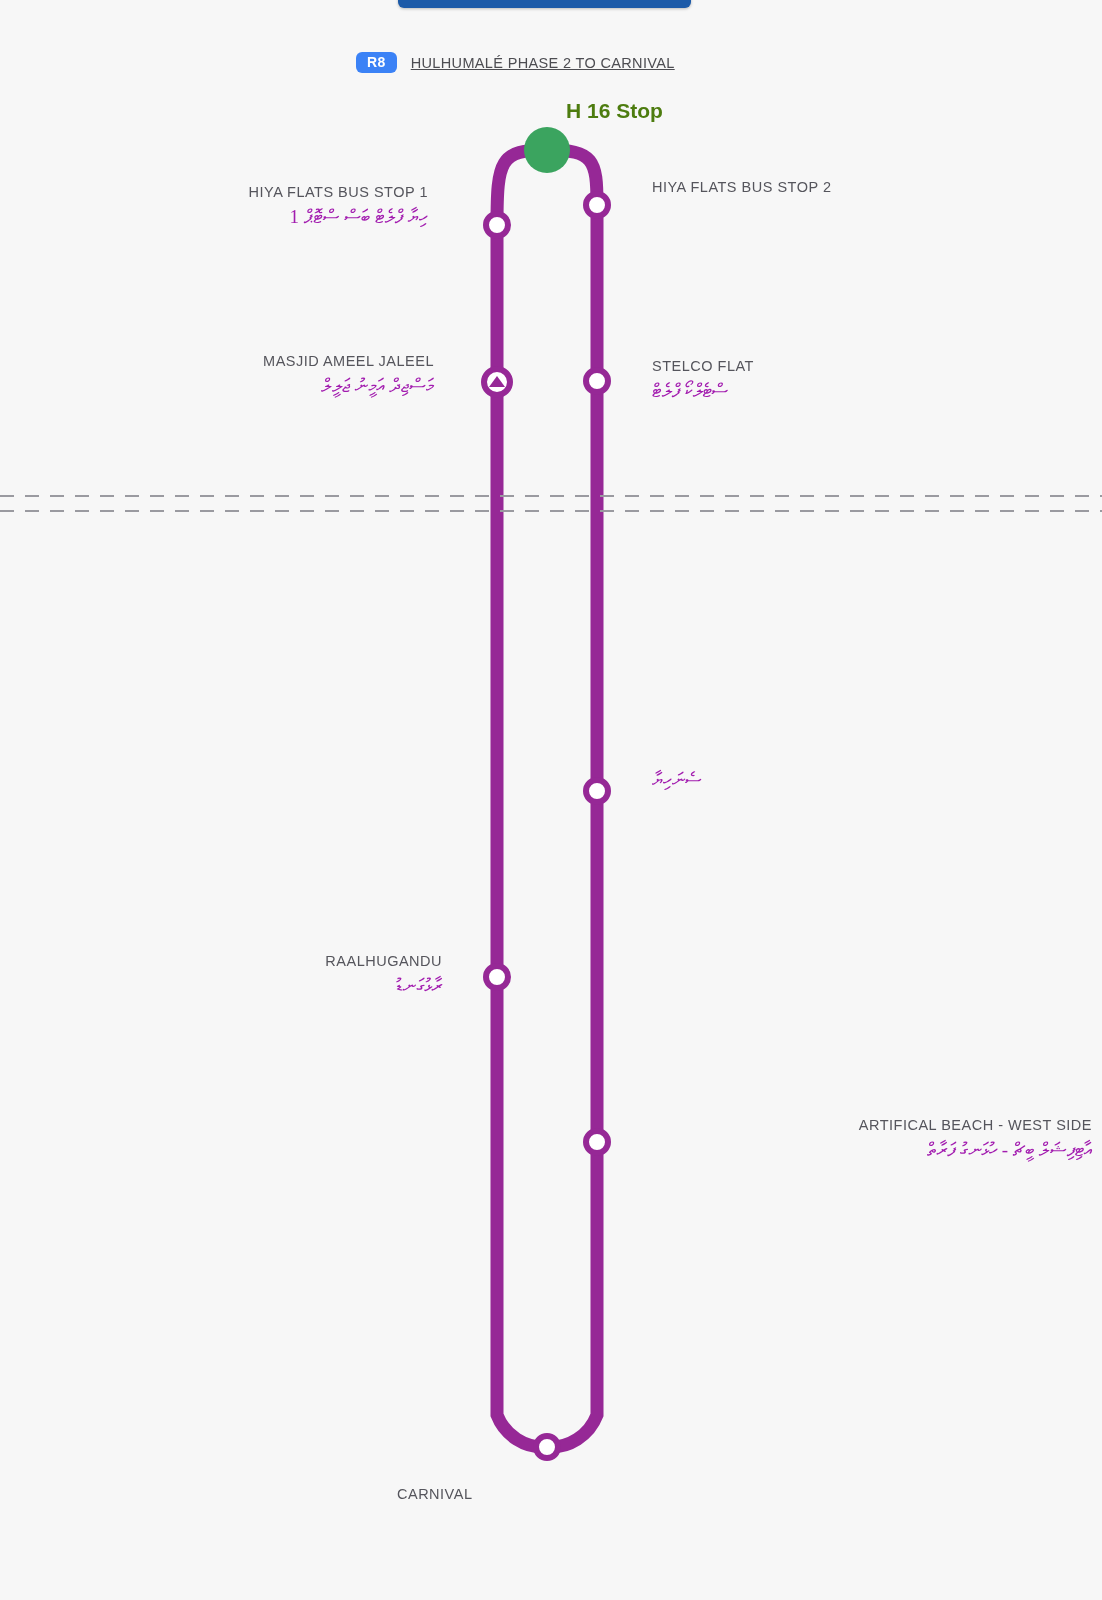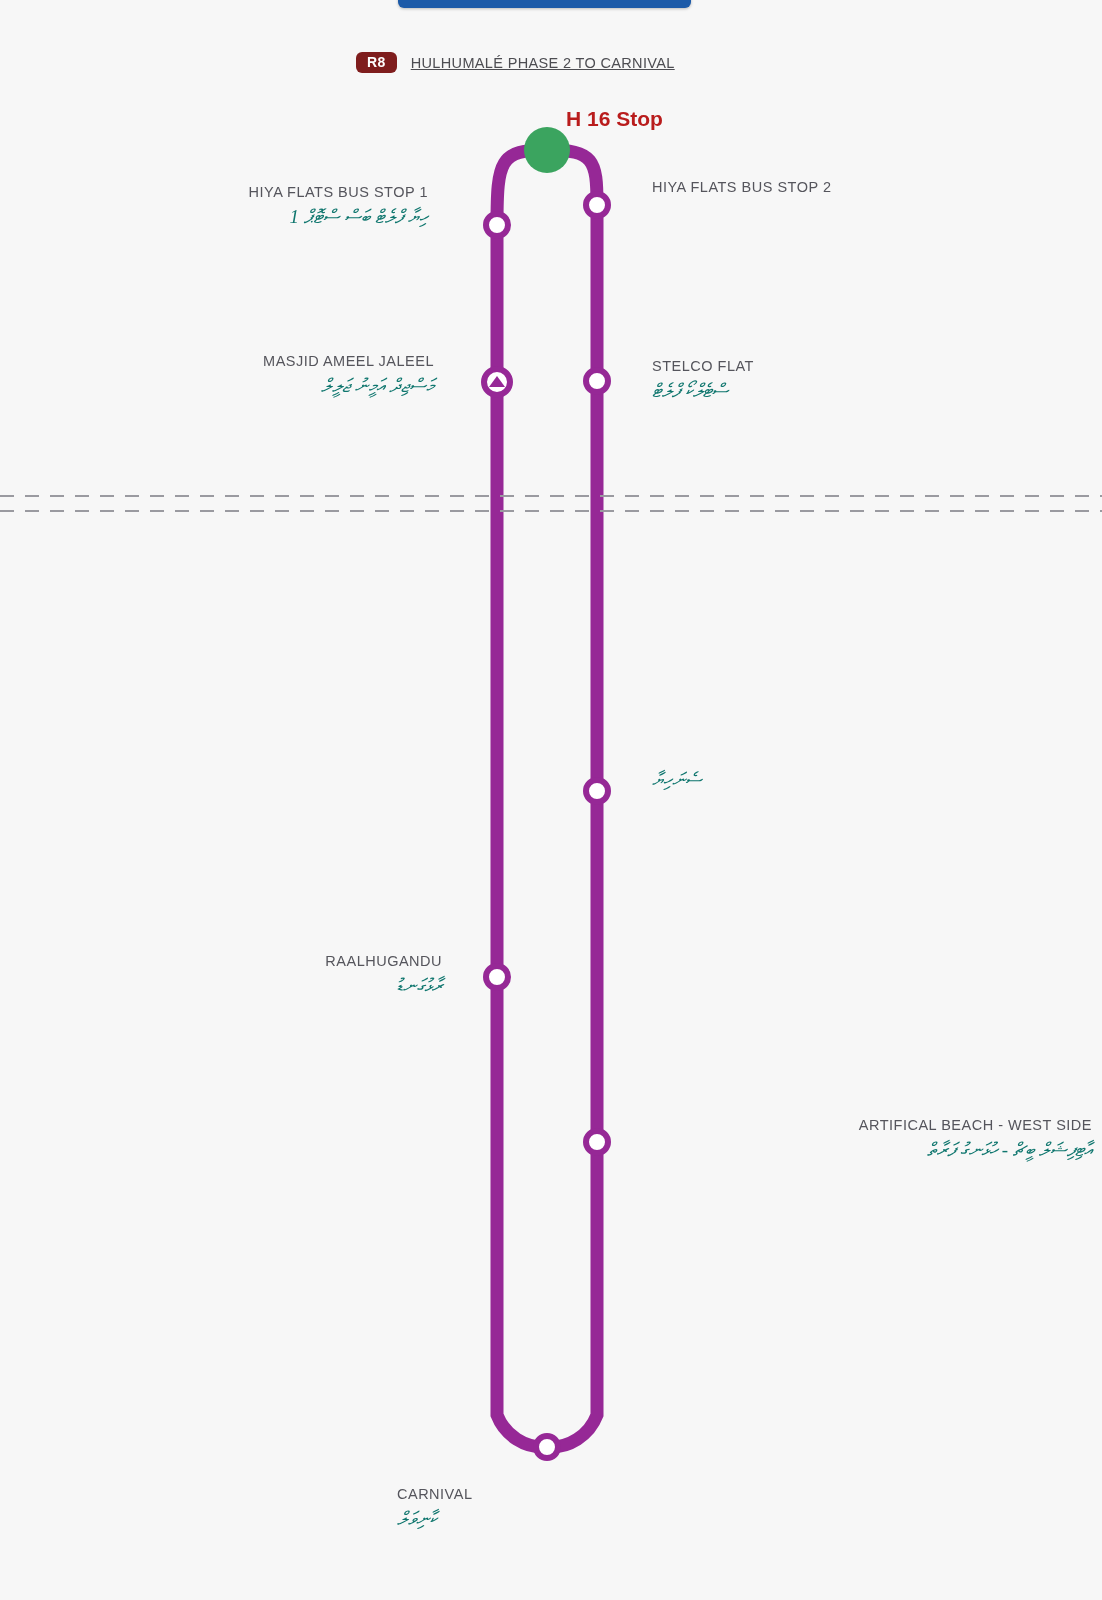--- a/index.html
+++ b/index.html
@@ -24,44 +24,44 @@
     box-shadow: 0 1px 3px rgba(0,0,0,.25);
   }
 
   
   #route-header {
     position: absolute;
     left: 356px; top: 52px;
     display: flex; align-items: center; gap: 14px;
   }
   #route-badge {
-    background: #7f1d1d;
+    background: #3b82f6;
     color: #ffffff;
     font-size: 14px;
     font-weight: bold;
     letter-spacing: .4px;
     padding: 3px 11px 4px;
     border-radius: 6px;
     line-height: 1;
   }
   #route-title {
     color: #4d4d52;
     font-size: 14.5px;
     letter-spacing: .35px;
     white-space: nowrap;
     text-decoration: underline;
   }
 
   
   #terminus-title {
     position: absolute;
-    left: 566px; top: 107px;
+    left: 566px; top: 99px;
     font-size: 21px;
     font-weight: bold;
-    color: #b91c1c;
+    color: #4d7c0f;
     white-space: nowrap;
   }
 
   
   #route-svg {
     position: absolute;
     left: 0; top: 0;
     width: 1102px; height: 1600px;
   }
 
@@ -71,25 +71,24 @@
     white-space: nowrap;
   }
   .stop-label .en {
     font-size: 14.5px;
     letter-spacing: .5px;
     color: #55555c;
     line-height: 1.35;
   }
   .stop-label .dv {
     font-size: 19px;
-    color: #0f766e;
+    color: #a21caf;
     line-height: 1.5;
     direction: rtl;
     font-family: "Liberation Serif", serif;
-    font-style: italic;
   }
   .stop-label.right { text-align: left; }
   .stop-label.left  { text-align: right; }
   .stop-label.center{ text-align: left; }
 </style>
 </head>
 <body>
 
 <div id="top-pill"></div>
 
@@ -164,14 +163,13 @@
   <div class="dv">ރާޅުގަނޑު</div>
 </div>
 
 <div class="stop-label right" style="left:652px; top:1116px; width:440px;text-align:right;">
   <div class="en">ARTIFICAL BEACH - WEST SIDE</div>
   <div class="dv">އާޓިފިޝަލް ބީޗް - ހުޅަނގު ފަރާތް</div>
 </div>
 
 <div class="stop-label center" style="left:397px; top:1485px; width:300px;">
   <div class="en">CARNIVAL</div>
-  <div class="dv">ކާނިވަލް</div>
 </div>
 
 </body></html>

